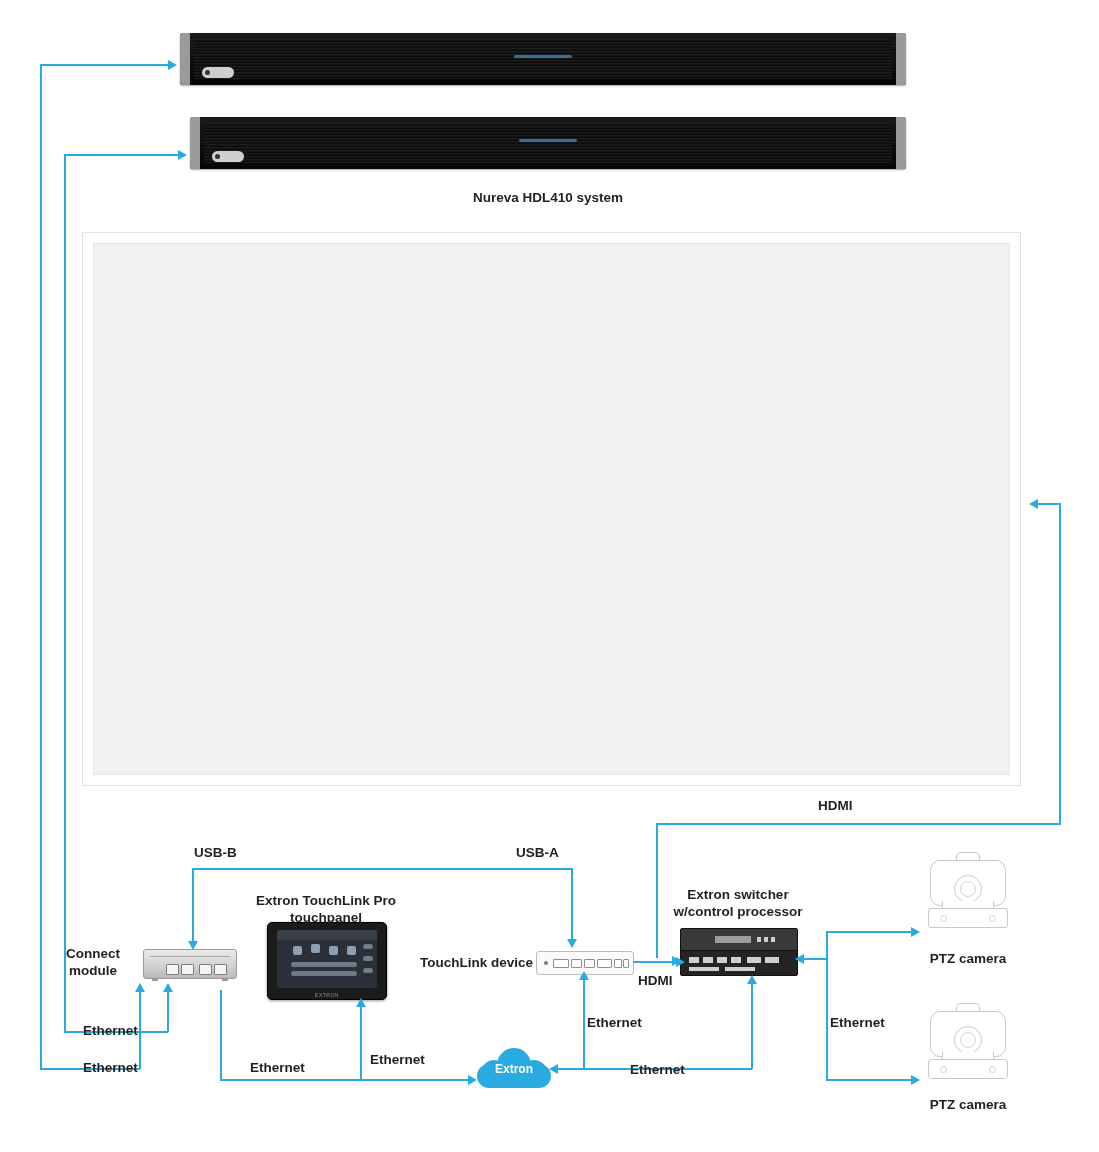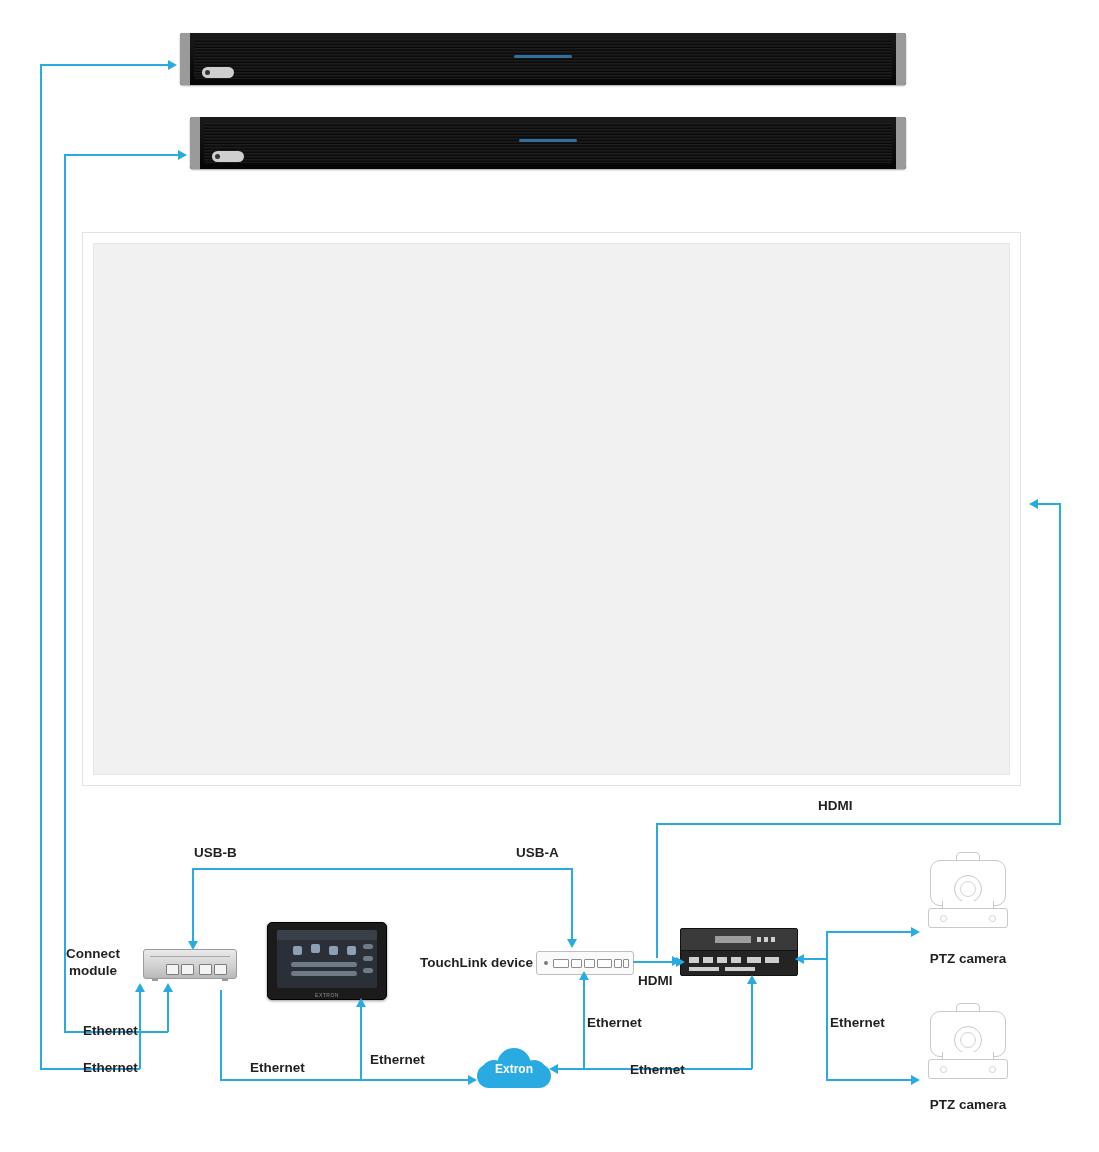--- a/index.html
+++ b/index.html
@@ -95,20 +95,21 @@
   </div>
 
   <div class="bar" style="left:190px;top:117px;width:716px;">
     <div class="endL"></div>
     <div class="endR"></div>
     <div class="grille"></div>
     <div class="led"></div>
     <div class="logo"></div>
   </div>
 
+  <div class="lbl" style="left:398px;top:190px;width:300px;">Nureva HDL410 system</div>
 
   <div class="display-frame" style="left:82px;top:232px;width:937px;height:552px;">
     <div class="display-inner" style="left:10px;top:10px;right:10px;bottom:10px;"></div>
   </div>
 
   <div class="connect-mod" style="left:143px;top:949px;">
     <div class="topline"></div>
     <div class="port" style="left:22px;"></div>
     <div class="port" style="left:37px;"></div>
     <div class="port" style="left:55px;"></div>
@@ -127,20 +128,22 @@
       <div class="ic" style="left:52px;top:16px;"></div>
       <div class="ic" style="left:70px;top:16px;"></div>
       <div class="pill" style="left:14px;top:32px;width:66px;"></div>
       <div class="pill" style="left:14px;top:41px;width:66px;"></div>
       <div class="pill" style="left:86px;top:14px;width:10px;"></div>
       <div class="pill" style="left:86px;top:26px;width:10px;"></div>
       <div class="pill" style="left:86px;top:38px;width:10px;"></div>
     </div>
     <div class="brand">EXTRON</div>
   </div>
+  <div class="lbl" style="left:236px;top:893px;width:180px;">Extron TouchLink Pro
+touchpanel</div>
 
   <div class="compute" style="left:536px;top:951px;">
     <div class="dot" style="left:7px;"></div>
     <div class="p" style="left:16px;width:14px;"></div>
     <div class="p" style="left:34px;width:9px;"></div>
     <div class="p" style="left:47px;width:9px;"></div>
     <div class="p" style="left:60px;width:13px;"></div>
     <div class="p" style="left:77px;width:6px;"></div>
     <div class="p" style="left:86px;width:4px;"></div>
   </div>
@@ -155,20 +158,22 @@
     <div class="tick" style="left:90px;top:8px;width:4px;height:5px;"></div>
     <div class="tick" style="left:8px;top:28px;width:10px;height:6px;"></div>
     <div class="tick" style="left:22px;top:28px;width:10px;height:6px;"></div>
     <div class="tick" style="left:36px;top:28px;width:10px;height:6px;"></div>
     <div class="tick" style="left:50px;top:28px;width:10px;height:6px;"></div>
     <div class="tick" style="left:66px;top:28px;width:14px;height:6px;"></div>
     <div class="tick" style="left:84px;top:28px;width:14px;height:6px;"></div>
     <div class="tick" style="left:8px;top:38px;width:30px;height:4px;"></div>
     <div class="tick" style="left:44px;top:38px;width:30px;height:4px;"></div>
   </div>
+  <div class="lbl" style="left:648px;top:887px;width:180px;">Extron switcher
+w/control processor</div>
 
   <div class="ptz" style="left:920px;top:852px;">
     <div class="mount"></div>
     <div class="head"></div>
     <div class="lens"></div>
     <div class="lens2"></div>
     <div class="neck"></div>
     <div class="base"></div>
     <div class="dotL" style="left:20px;"></div>
     <div class="dotL" style="right:20px;"></div>

